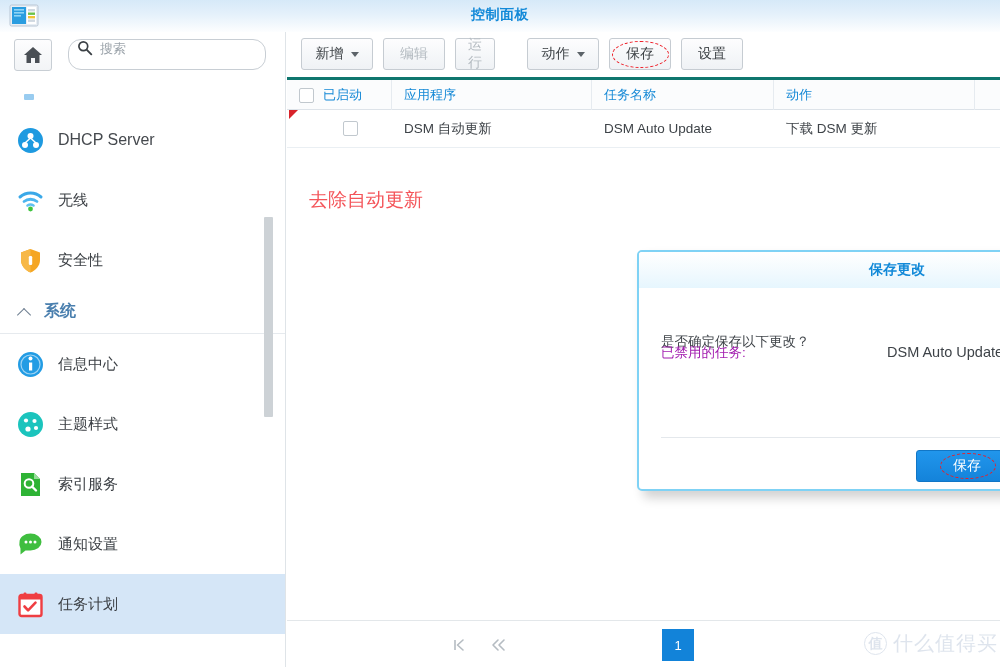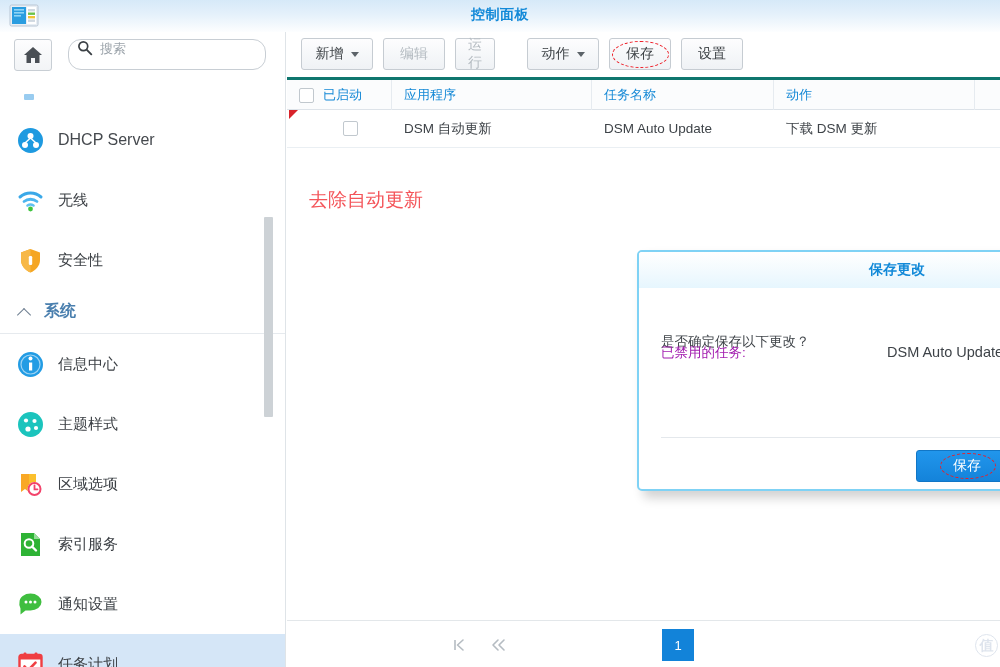--- a/index.html
+++ b/index.html
@@ -369,32 +369,20 @@
             <circle cx="13.5" cy="13.5" r="12.5" fill="#1bc4bd"></circle>
             <circle cx="9" cy="9.5" r="2.1" fill="#ffffff"></circle>
             <circle cx="17.5" cy="10" r="2.1" fill="#ffffff"></circle>
             <circle cx="19" cy="17" r="2.1" fill="#ffffff"></circle>
             <circle cx="11" cy="18" r="2.6" fill="#ffffff"></circle>
           </svg>
         </span>
         <span class="ni-label">主题样式</span>
       </div>
 
-      <div class="nav-item">
-        <span class="ni-icon">
-          <svg width="27" height="27" viewBox="0 0 27 27">
-            <path d="M4 3 h8 v18 l-4 -3 l-4 3 z" fill="#f9a825"></path>
-            <path d="M12 3 h7 v15 l-3.5 -2.6 l-3.5 2.6 z" fill="#fbc02d"></path>
-            <circle cx="17.5" cy="18" r="7" fill="#ffffff"></circle>
-            <circle cx="17.5" cy="18" r="6" fill="none" stroke="#f2436b" stroke-width="2"></circle>
-            <path d="M17.5 14.3 v4 h3" fill="none" stroke="#f2436b" stroke-width="1.8" stroke-linecap="round"></path>
-          </svg>
-        </span>
-        <span class="ni-label">区域选项</span>
-      </div>
 
       <div class="nav-item">
         <span class="ni-icon">
           <svg width="27" height="27" viewBox="0 0 27 27">
             <path d="M4 2 h13 l6 6 v17 h-19 z" fill="#2eb335"></path>
             <path d="M17 2 l6 6 h-6 z" fill="#96dd9a"></path>
             <circle cx="12" cy="12.5" r="4.3" fill="none" stroke="#ffffff" stroke-width="2"></circle>
             <line x1="15" y1="15.5" x2="19" y2="19.5" stroke="#ffffff" stroke-width="2.4" stroke-linecap="round"></line>
           </svg>
         </span>
@@ -500,20 +488,21 @@
       <div class="pg-btn" style="left:196px;">
         <svg width="18" height="16" viewBox="0 0 18 16">
           <path d="M8 3 L3 8 L8 13" fill="none" stroke="#b5bcc2" stroke-width="1.6" stroke-linecap="round" stroke-linejoin="round"></path>
           <path d="M14 3 L9 8 L14 13" fill="none" stroke="#b5bcc2" stroke-width="1.6" stroke-linecap="round" stroke-linejoin="round"></path>
         </svg>
       </div>
       <div class="pg-num">1</div>
 
       <div class="watermark">
         <span class="wm-circle">值</span>
+        <span class="wm-text">什么值得买</span>
       </div>
     </div>
 
     <div class="dlg">
       <div class="dlg-head">保存更改</div>
       <div class="dlg-q">是否确定保存以下更改？</div>
       <div class="dlg-field-label">已禁用的任务:</div>
       <div class="dlg-field-value">DSM Auto Update</div>
       <div class="dlg-sep"></div>
       <div class="dlg-btn primary">

